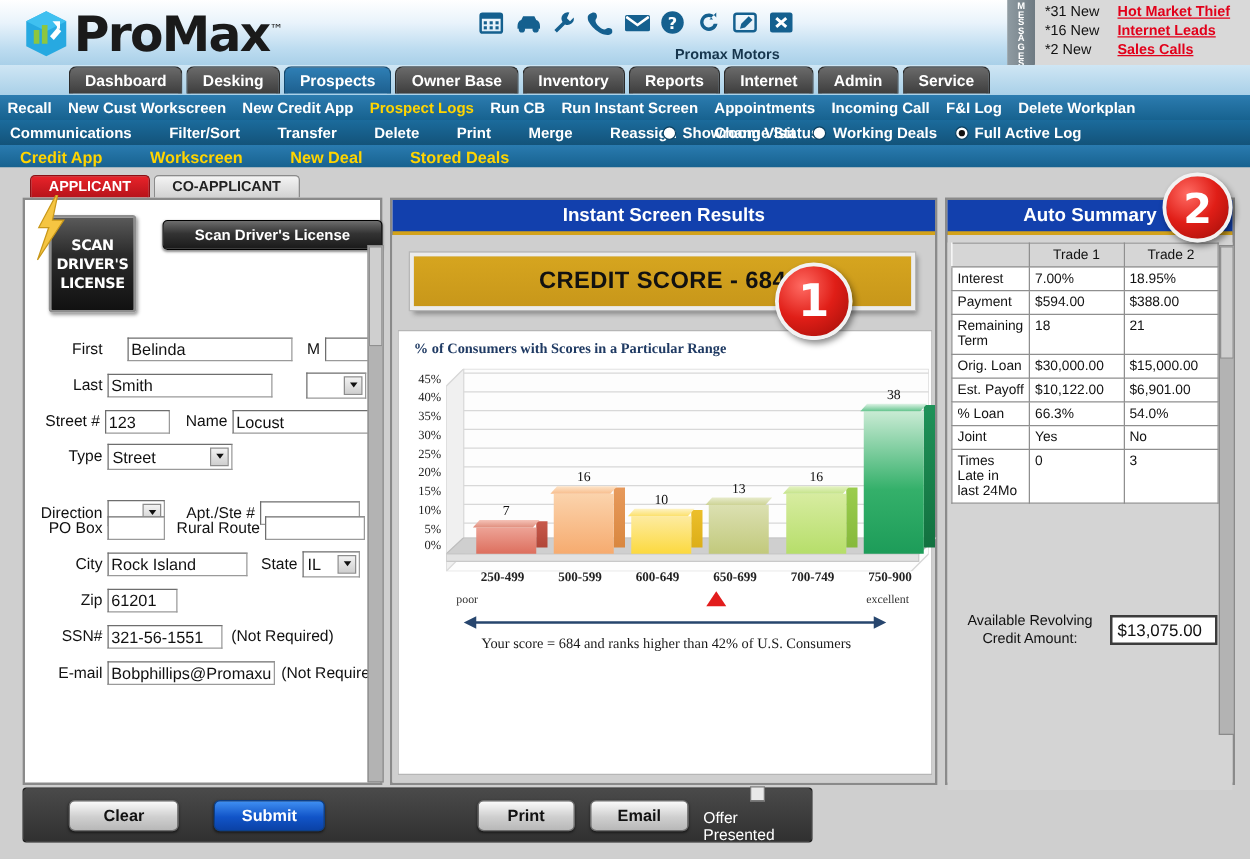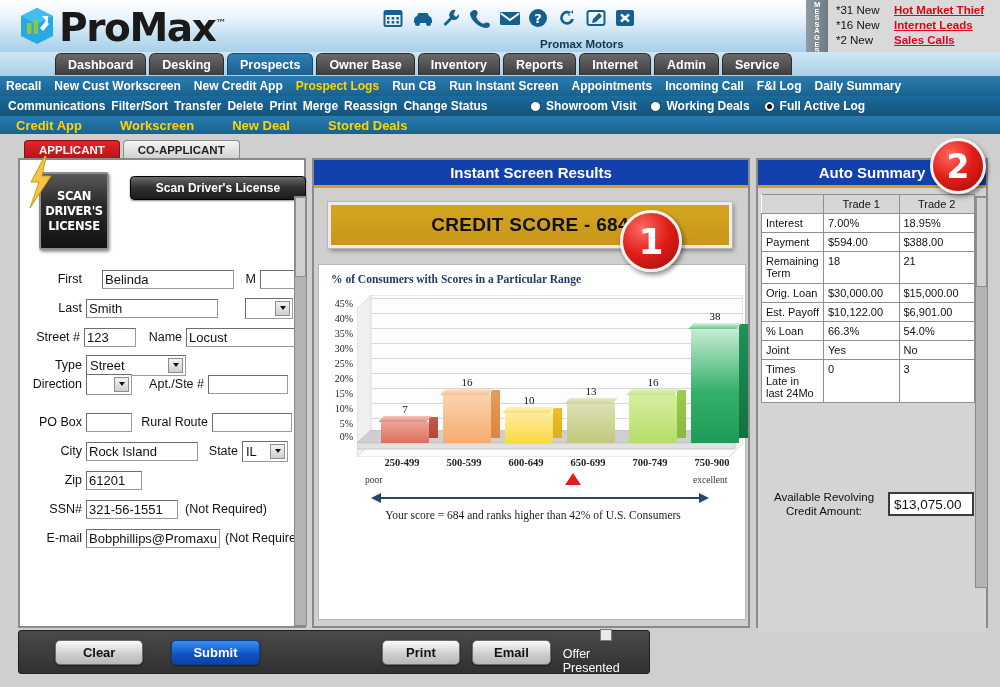--- a/index.html
+++ b/index.html
@@ -76,21 +76,21 @@
   .navbar1 {
     position:absolute; left:0; top:76px; width:1000px; height:20px;
     background:linear-gradient(180deg,#2c7cb0,#17628f);
     display:flex; align-items:center; padding-left:6px; gap:13px;
   }
   .navbar1 span { color:#fff; font-size:12px; font-weight:bold; cursor:pointer; white-space:nowrap;}
   .navbar1 span.sel { color:#ffd400; }
   .navbar2 {
     position:absolute; left:0; top:96px; width:1000px; height:20px;
     background:linear-gradient(180deg,#1b6b9c,#13537a);
-    display:flex; align-items:center; padding-left:8px; gap:6px;
+    display:flex; align-items:center; padding-left:8px; gap:30px;
   }
   .navbar2 span.nav2item { color:#fff; font-size:12px; font-weight:bold; cursor:pointer; white-space:nowrap;}
   .radiogrp { position:absolute; left:530px; top:96px; height:20px; display:flex; align-items:center; gap:14px;}
   .radiogrp .ritem { display:flex; align-items:center; gap:5px; color:#fff; font-size:12px; font-weight:bold; cursor:pointer;}
   .rdot { width:11px;height:11px;border-radius:50%;background:#fff;border:1px solid #0c4161; display:inline-block; position:relative;}
   .rdot.on::after{content:"";position:absolute;left:2px;top:2px;width:5px;height:5px;border-radius:50%;background:#111;}
   .navbar3 {
     position:absolute; left:0; top:116px; width:1000px; height:18px;
     background:linear-gradient(180deg,#2a7bb0,#17628f);
     display:flex; align-items:center; gap:38px; padding-left:16px;
@@ -377,21 +377,21 @@
   <div class="navbar1">
     <span>Recall</span>
     <span>New Cust Workscreen</span>
     <span>New Credit App</span>
     <span class="sel">Prospect Logs</span>
     <span>Run CB</span>
     <span>Run Instant Screen</span>
     <span>Appointments</span>
     <span>Incoming Call</span>
     <span>F&amp;I Log</span>
-    <span>Daily Summary</span>
+    <span>Delete Workplan</span>
   </div>
 
   <div class="navbar2">
     <span class="nav2item">Communications</span>
     <span class="nav2item">Filter/Sort</span>
     <span class="nav2item">Transfer</span>
     <span class="nav2item">Delete</span>
     <span class="nav2item">Print</span>
     <span class="nav2item">Merge</span>
     <span class="nav2item">Reassign</span>
@@ -471,21 +471,21 @@
       <div class="frow" style="top:194px;">
         <span class="flabel" style="width:62px;">Type</span>
         <div class="fsel" style="width:100px; margin-left:4px;">
           <span>Street</span>
           <span class="arrowbox">
               <span class="caret"></span>
             </span>
         </div>
       </div>
 
-      <div class="frow" style="top:213px;">
+      <div class="frow" style="top:239px;">
         <span class="flabel" style="width:62px;">Direction</span>
         <div class="fsel" style="width:46px; margin-left:4px;">
           <span></span>
           <span class="arrowbox">
               <span class="caret"></span>
             </span>
         </div>
         <span class="flabel" style="width:72px;">Apt./Ste #</span>
         <input class="fin" style="width: 80px; margin-left: 4px;" value="">
       </div>

